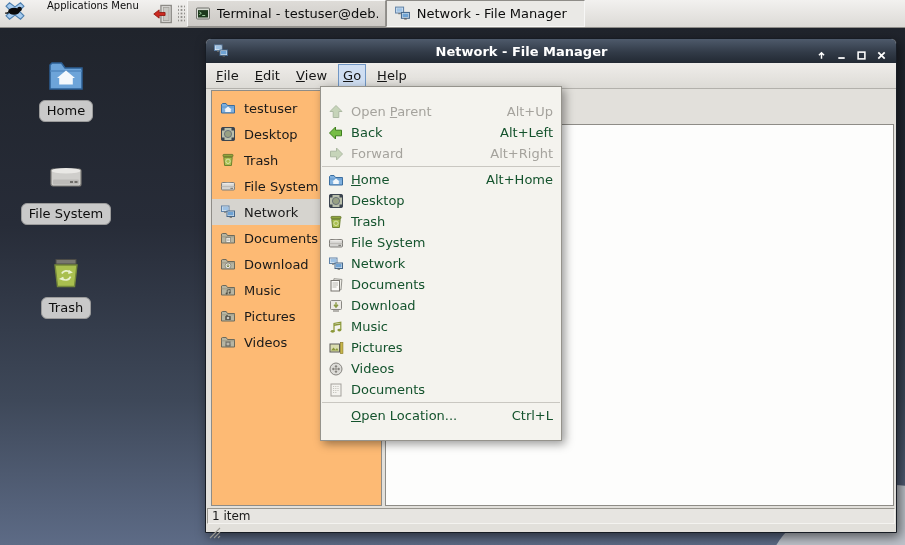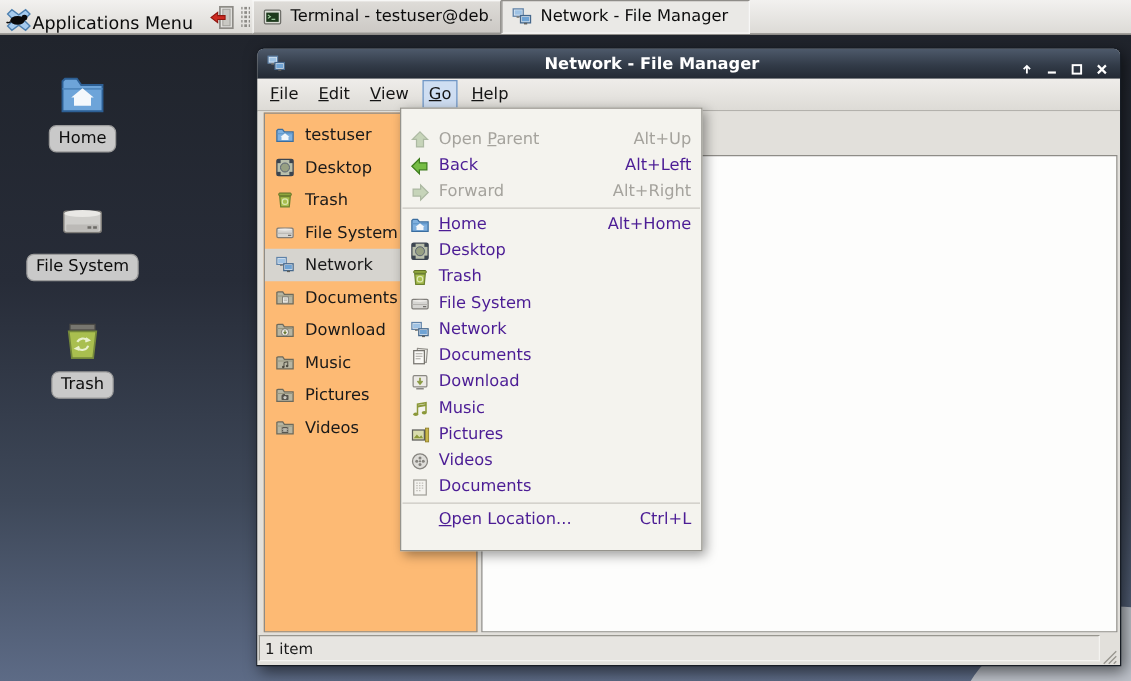--- a/index.html
+++ b/index.html
@@ -4,21 +4,21 @@
 <style>
   html,body{margin:0;padding:0;background:#000;}
   *{box-sizing:border-box;}
   .screen{position:relative;width:905px;height:545px;overflow:hidden;
     font-family:"DejaVu Sans","Liberation Sans",sans-serif;color:#111;}
 
   
   .panel{position:absolute;left:0;top:0;width:100%;height:28px;z-index:40;
     background:linear-gradient(#f2f1ef,#dcdad6);border-bottom:1px solid #8f8d89;
     display:flex;align-items:stretch;}
-  .appmenu{display:flex;align-items:flex-end;gap:0;padding:0 10px 0 4px;font-size:14px;color:#0c0c0c;}
+  .appmenu{display:flex;align-items:flex-start;gap:21px;padding:0 10px 0 4px;font-size:10px;color:#0c0c0c;}
   .icon22{width:22px;height:22px;display:inline-block;}
   .icon18{width:17px;height:17px;display:inline-block;}
   .icon16{width:16px;height:16px;display:inline-block;}
   .panel-exit{width:28px;display:flex;align-items:center;justify-content:center;}
   .pgrip{width:7px;margin:5px 2px 5px 1px;
     background-image:radial-gradient(circle,#8d8b87 1px,transparent 1.1px);
     background-size:3.5px 3.5px;background-position:center;}
   #taskbar{display:flex;}
   .taskbtn{width:199px;display:flex;align-items:center;gap:6px;padding:0 7px;
     font-size:13px;color:#0c0c0c;border:1px solid;overflow:hidden;white-space:nowrap;}
@@ -56,30 +56,30 @@
 
   .content{position:absolute;left:0;top:50px;right:0;bottom:26px;background:#e2e0db;}
   .sidebar{position:absolute;left:5px;top:1px;width:171px;height:416px;
     background:#fdba74;border:1px solid #8e8c87;padding-top:4px;overflow:hidden;}
   .side-row{height:26px;display:flex;align-items:center;gap:8px;padding-left:8px;font-size:13px;color:#1a1a1a;white-space:nowrap;}
   .side-row.selected{background:var(--sel,#d6d4cf);}
   .mainpane{position:absolute;left:179px;top:35px;width:509px;height:382px;
     background:#fdfdfc;border:1px solid #8e8c87;}
 
   .statusbar{position:absolute;left:0;bottom:0;width:100%;height:26px;
-    display:flex;align-items:stretch;padding:2px 1px 3px 1px;background:#e2e0db;}
+    display:flex;align-items:stretch;padding:2px 1px 3px 1px;background:#e2e0db;flex-direction:column;}
   .status-frame{flex:1;border:1px solid;border-color:#98968f #f4f3f0 #f4f3f0 #98968f;
     background:#e7e5e1;display:flex;align-items:center;padding-left:4px;font-size:12px;color:#1a1a1a;}
   .resize-grip{width:15px;display:flex;align-items:flex-end;justify-content:flex-end;padding:0 1px 0 0;}
   .resize-grip svg{width:12px;height:12px;}
 
   
   .gomenu{position:absolute;left:320px;top:86px;width:242px;z-index:30;
     background:#f4f3ee;border:1px solid #95938c;box-shadow:3px 3px 9px rgba(0,0,0,.4);padding:14px 0;}
-  .menu-row{height:21px;display:flex;align-items:center;padding:0 8px 0 7px;font-size:13px;color:#4c1d95;}
+  .menu-row{height:21px;display:flex;align-items:center;padding:0 8px 0 7px;font-size:13px;color:#14532d;}
   .menu-row.disabled{color:#a5a39d;}
   .menu-row.disabled .menu-icon{opacity:.45;filter:saturate(.45);}
   .menu-icon{width:16px;height:16px;flex:0 0 16px;margin-right:7px;}
   .menu-label{flex:1;white-space:nowrap;}
   .menu-shortcut{margin-left:12px;white-space:nowrap;}
   .menu-sep{height:1px;background:#c9c7c1;margin:2px 1px;}
 </style>
 </head>
 <body>
 

